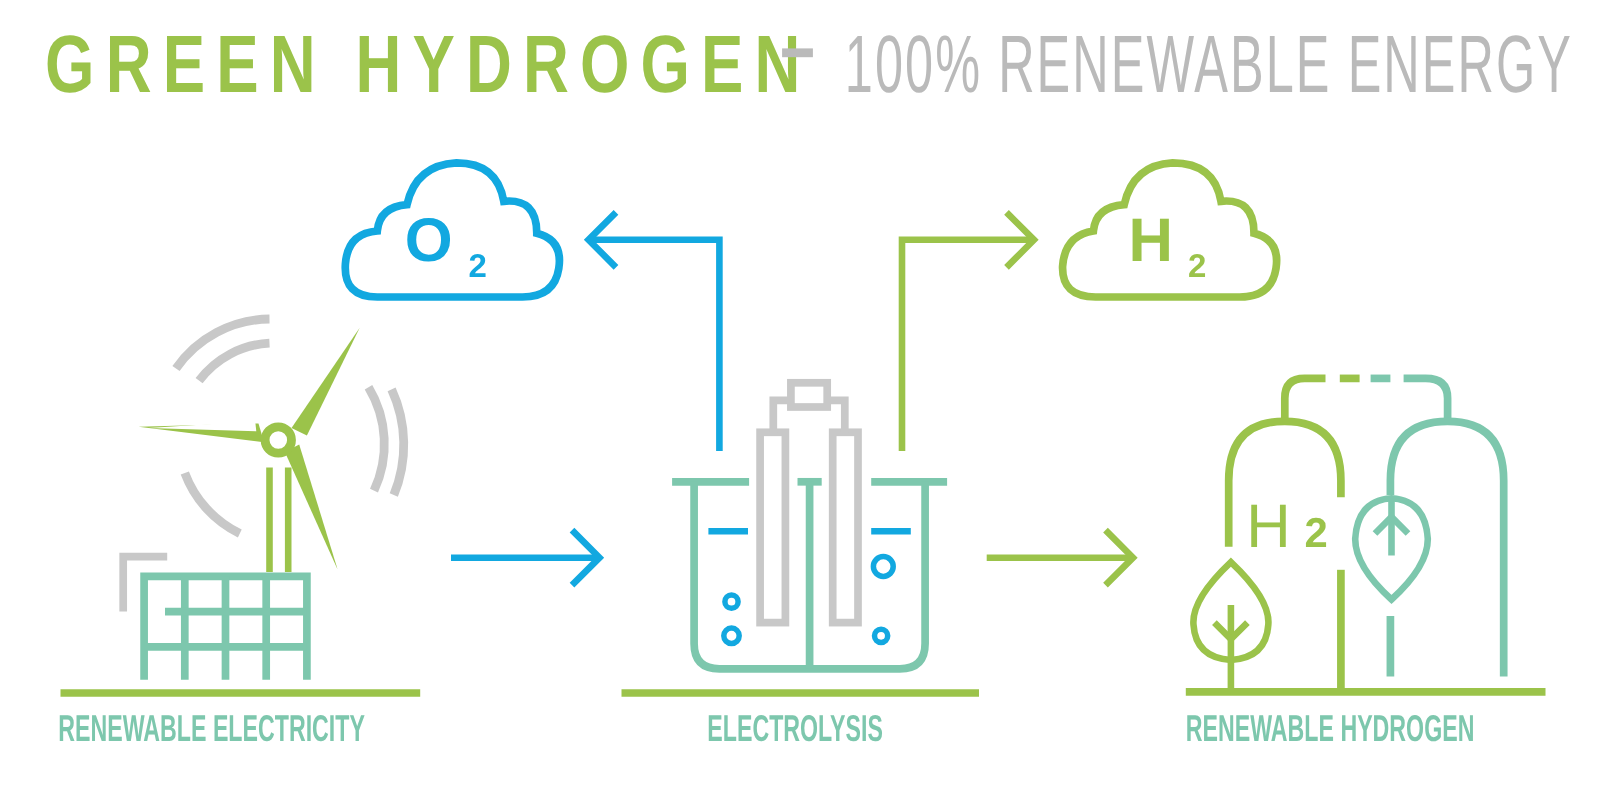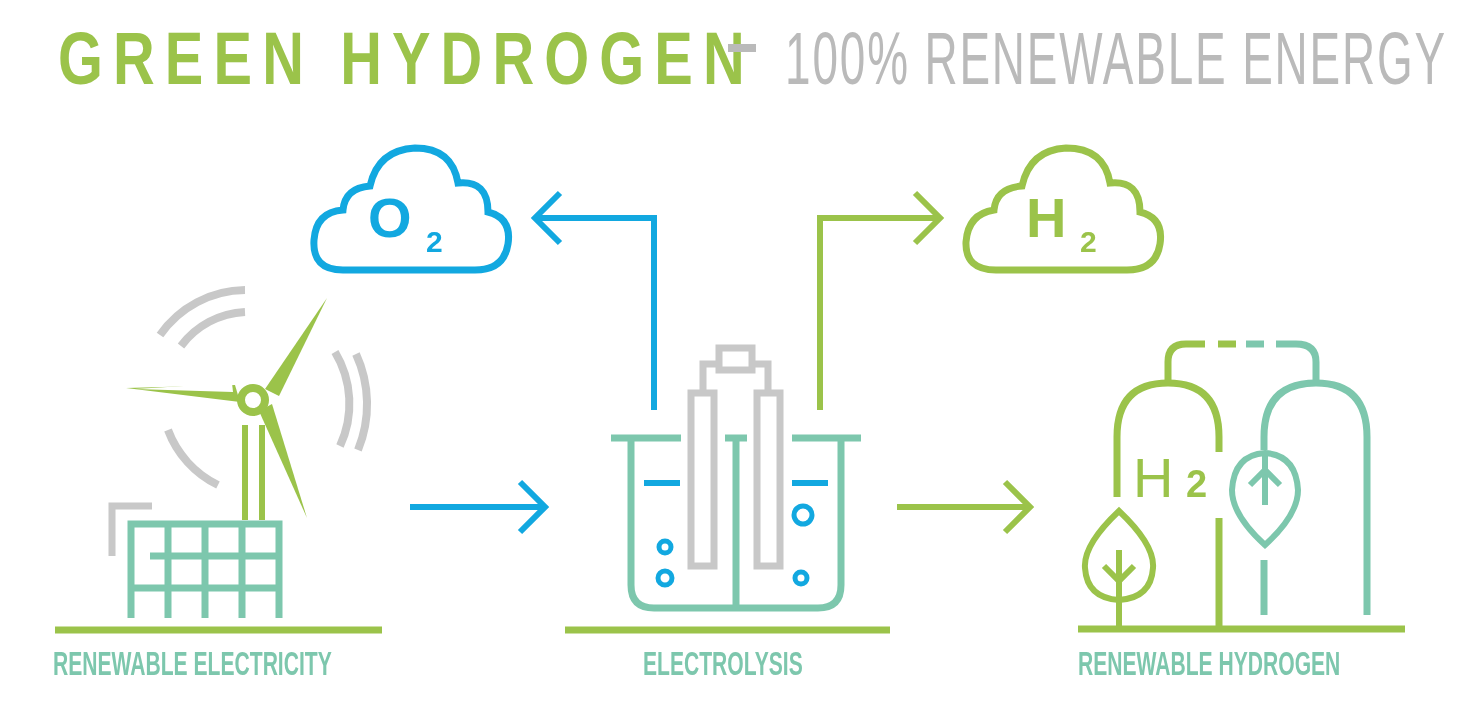--- a/index.html
+++ b/index.html
@@ -1,17 +1,17 @@
 <!DOCTYPE html>
 <html><head>
   <meta charset="utf-8">
   <style>
     html, body { margin: 0; padding: 0; background: #ffffff; }
     body { width: 1461px; height: 718px; position: relative; overflow: hidden; font-family: "Liberation Sans", sans-serif; }
-    .title-wrap { position: absolute; left: 17px; top: 22px; width: 1260px; height: 80px; }
+    .title-wrap { position: absolute; left: 0; top: 22px; width: 1260px; height: 80px; }
     .title-green, .title-dash, .title-gray {
       position: absolute; top: 0; font-family: "Liberation Sans", sans-serif; font-weight: bold;
       transform-origin: 0 0; white-space: nowrap; line-height: 1;
     }
     .title-green { left: 41px; font-size: 74px; color: #9bc34a; letter-spacing: 13px; transform: scaleX(0.78); }
     .title-dash { left: 711px; top: 22px; width: 28px; height: 8px; background: #bababa; }
     .title-gray { left: 768px; font-size: 74px; color: #bababa; letter-spacing: 3px; font-weight: normal; transform: scaleX(0.62); }
     svg.diagram { position: absolute; left: 0; top: 0; }
     .label { position: absolute; top: 646px; height: 40px; color: #7dc7ad; font-weight: bold; font-size: 34px;
       font-family: "Liberation Sans Narrow", "Liberation Sans", sans-serif; white-space: nowrap; transform-origin: 0 0; transform: scaleX(0.62); line-height: 1; }

